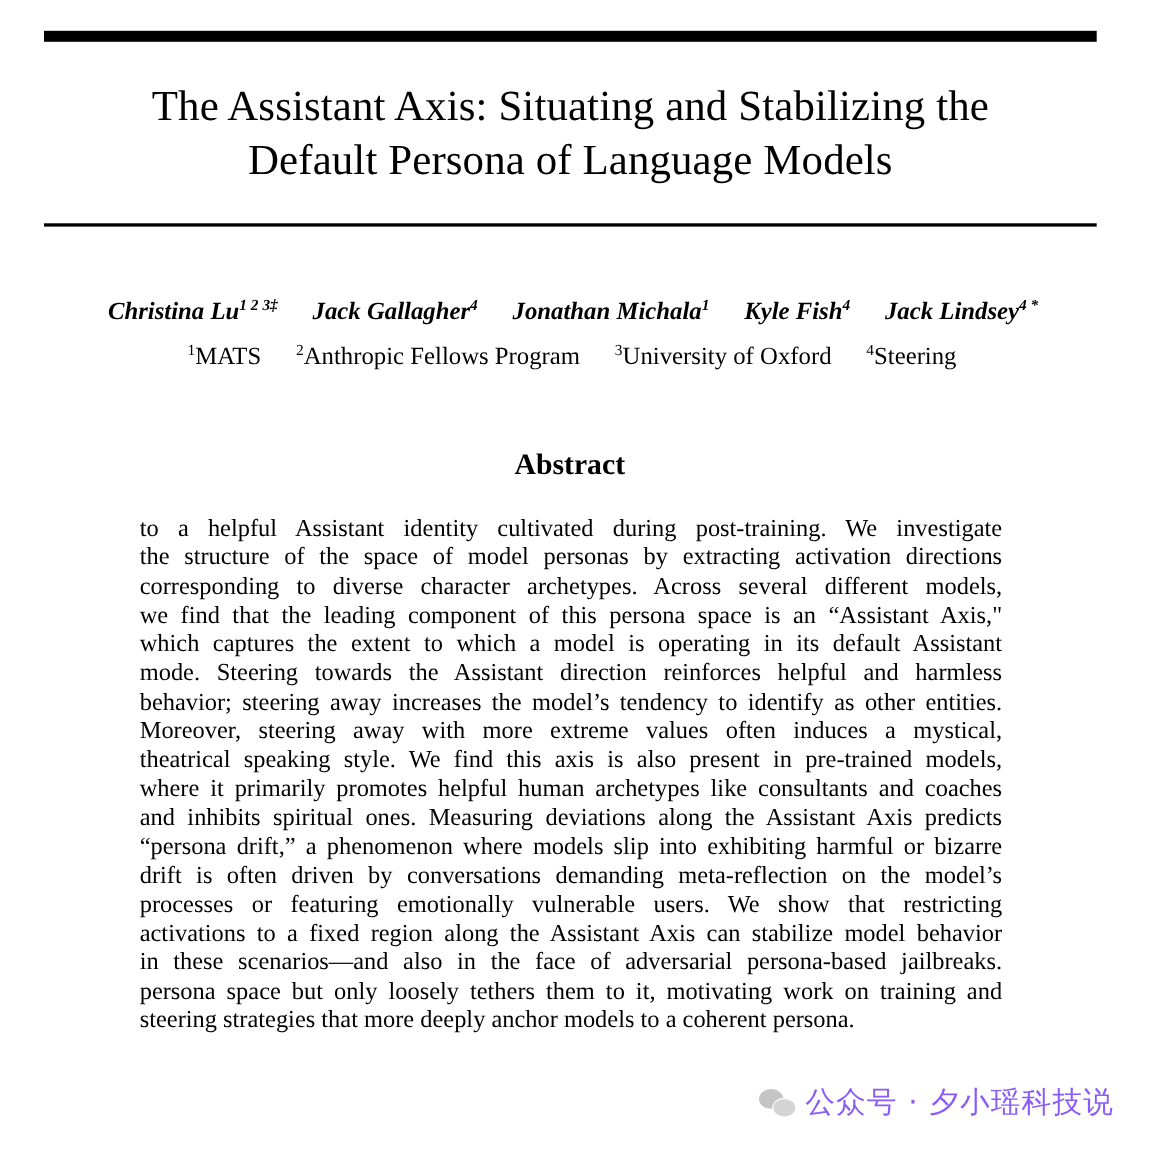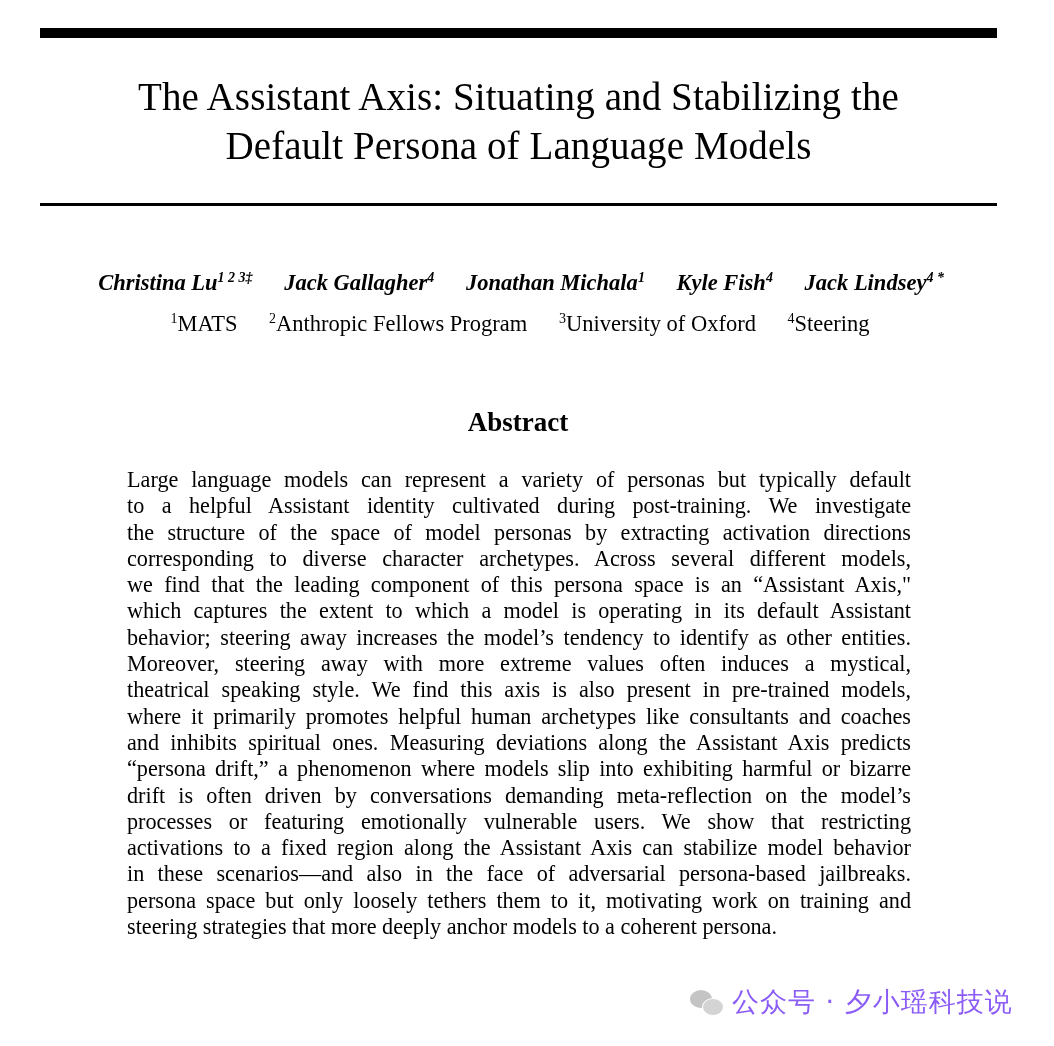--- a/index.html
+++ b/index.html
@@ -71,26 +71,26 @@
 <div class="affils">
   <span class="affil"><sup>1</sup><span>MATS</span></span>
   <span class="affil"><sup>2</sup><span>Anthropic Fellows Program</span></span>
   <span class="affil"><sup>3</sup><span>University of Oxford</span></span>
   <span class="affil"><sup>4</sup><span>Steering</span></span>
 </div>
 
 <h2 class="abstract-heading" style="margin:0;">Abstract</h2>
 
 <div class="abstract-body">
-  <span class="abstract-line">Large language models can represent a variety of personas but typically default</span>
   <span class="abstract-line">to a helpful Assistant identity cultivated during post-training.  We investigate</span>
   <span class="abstract-line">the structure of the space of model personas by extracting activation directions</span>
   <span class="abstract-line">corresponding to diverse character archetypes. Across several different models,</span>
   <span class="abstract-line">we find that the leading component of this persona space is an “Assistant Axis,"</span>
   <span class="abstract-line">which captures the extent to which a model is operating in its default Assistant</span>
+  <span class="abstract-line">mode.  Steering towards the Assistant direction reinforces helpful and harmless</span>
   <span class="abstract-line">behavior; steering away increases the model’s tendency to identify as other entities.</span>
   <span class="abstract-line">Moreover, steering away with more extreme values often induces a mystical,</span>
   <span class="abstract-line">theatrical speaking style. We find this axis is also present in pre-trained models,</span>
   <span class="abstract-line">where it primarily promotes helpful human archetypes like consultants and coaches</span>
   <span class="abstract-line">and inhibits spiritual ones. Measuring deviations along the Assistant Axis predicts</span>
   <span class="abstract-line">“persona drift,” a phenomenon where models slip into exhibiting harmful or bizarre</span>
   <span class="abstract-line">drift is often driven by conversations demanding meta-reflection on the model’s</span>
   <span class="abstract-line">processes or featuring emotionally vulnerable users.  We show that restricting</span>
   <span class="abstract-line">activations to a fixed region along the Assistant Axis can stabilize model behavior</span>
   <span class="abstract-line">in these scenarios—and also in the face of adversarial persona-based jailbreaks.</span>

